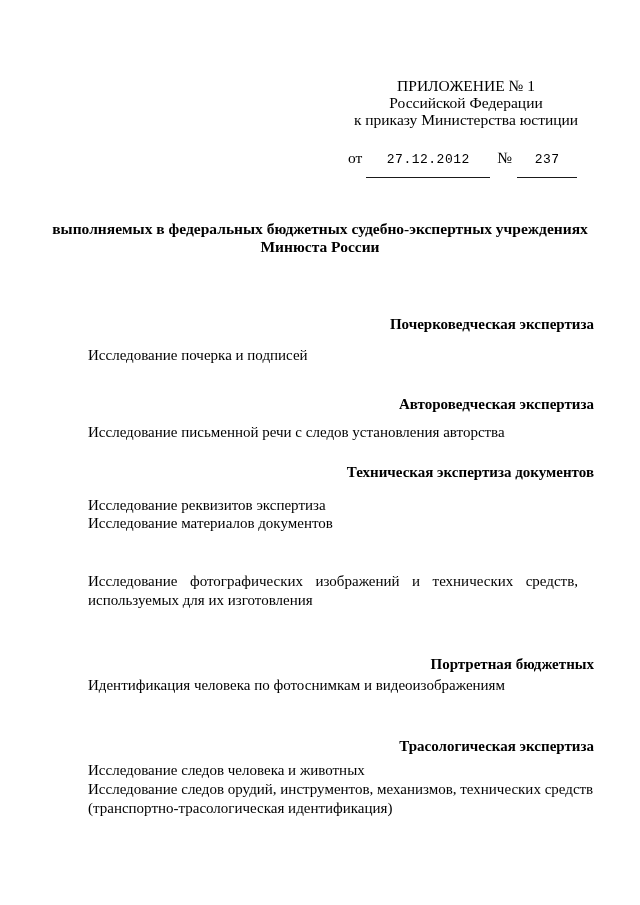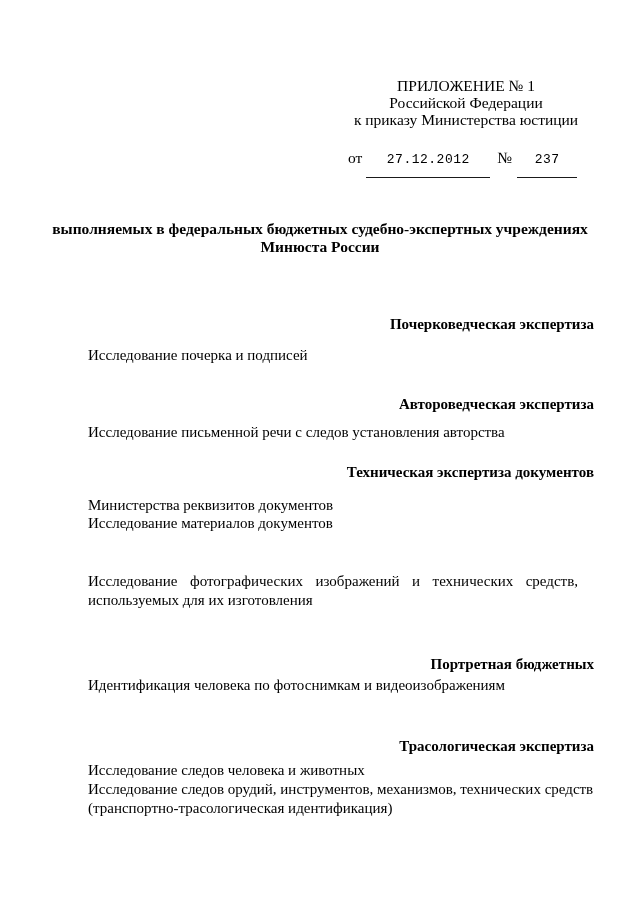--- a/index.html
+++ b/index.html
@@ -111,21 +111,21 @@
     <div class="line">Исследование почерка и подписей</div>
   </div>
 
   <h2 class="sec-h" style="top:391px">Автороведческая экспертиза</h2>
   <div class="sec-p" style="top:423px">
     <div class="line">Исследование письменной речи с следов установления авторства</div>
   </div>
 
   <h2 class="sec-h" style="top:459px">Техническая экспертиза документов</h2>
   <div class="sec-p" style="top:496px">
-    <div class="line">Министерства реквизитов документов</div>
+    <div class="line">Исследование реквизитов экспертиза</div>
     <div class="line">Исследование материалов документов</div>
   </div>
 
   <div class="sec-p justify" style="top:572px">
     <div>Исследование фотографических изображений и технических средств, используемых для их изготовления</div>
   </div>
 
   <h2 class="sec-h" style="top:651px">Портретная бюджетных</h2>
   <div class="sec-p" style="top:676px">
     <div class="line">Идентификация человека по фотоснимкам и видеоизображениям</div>

